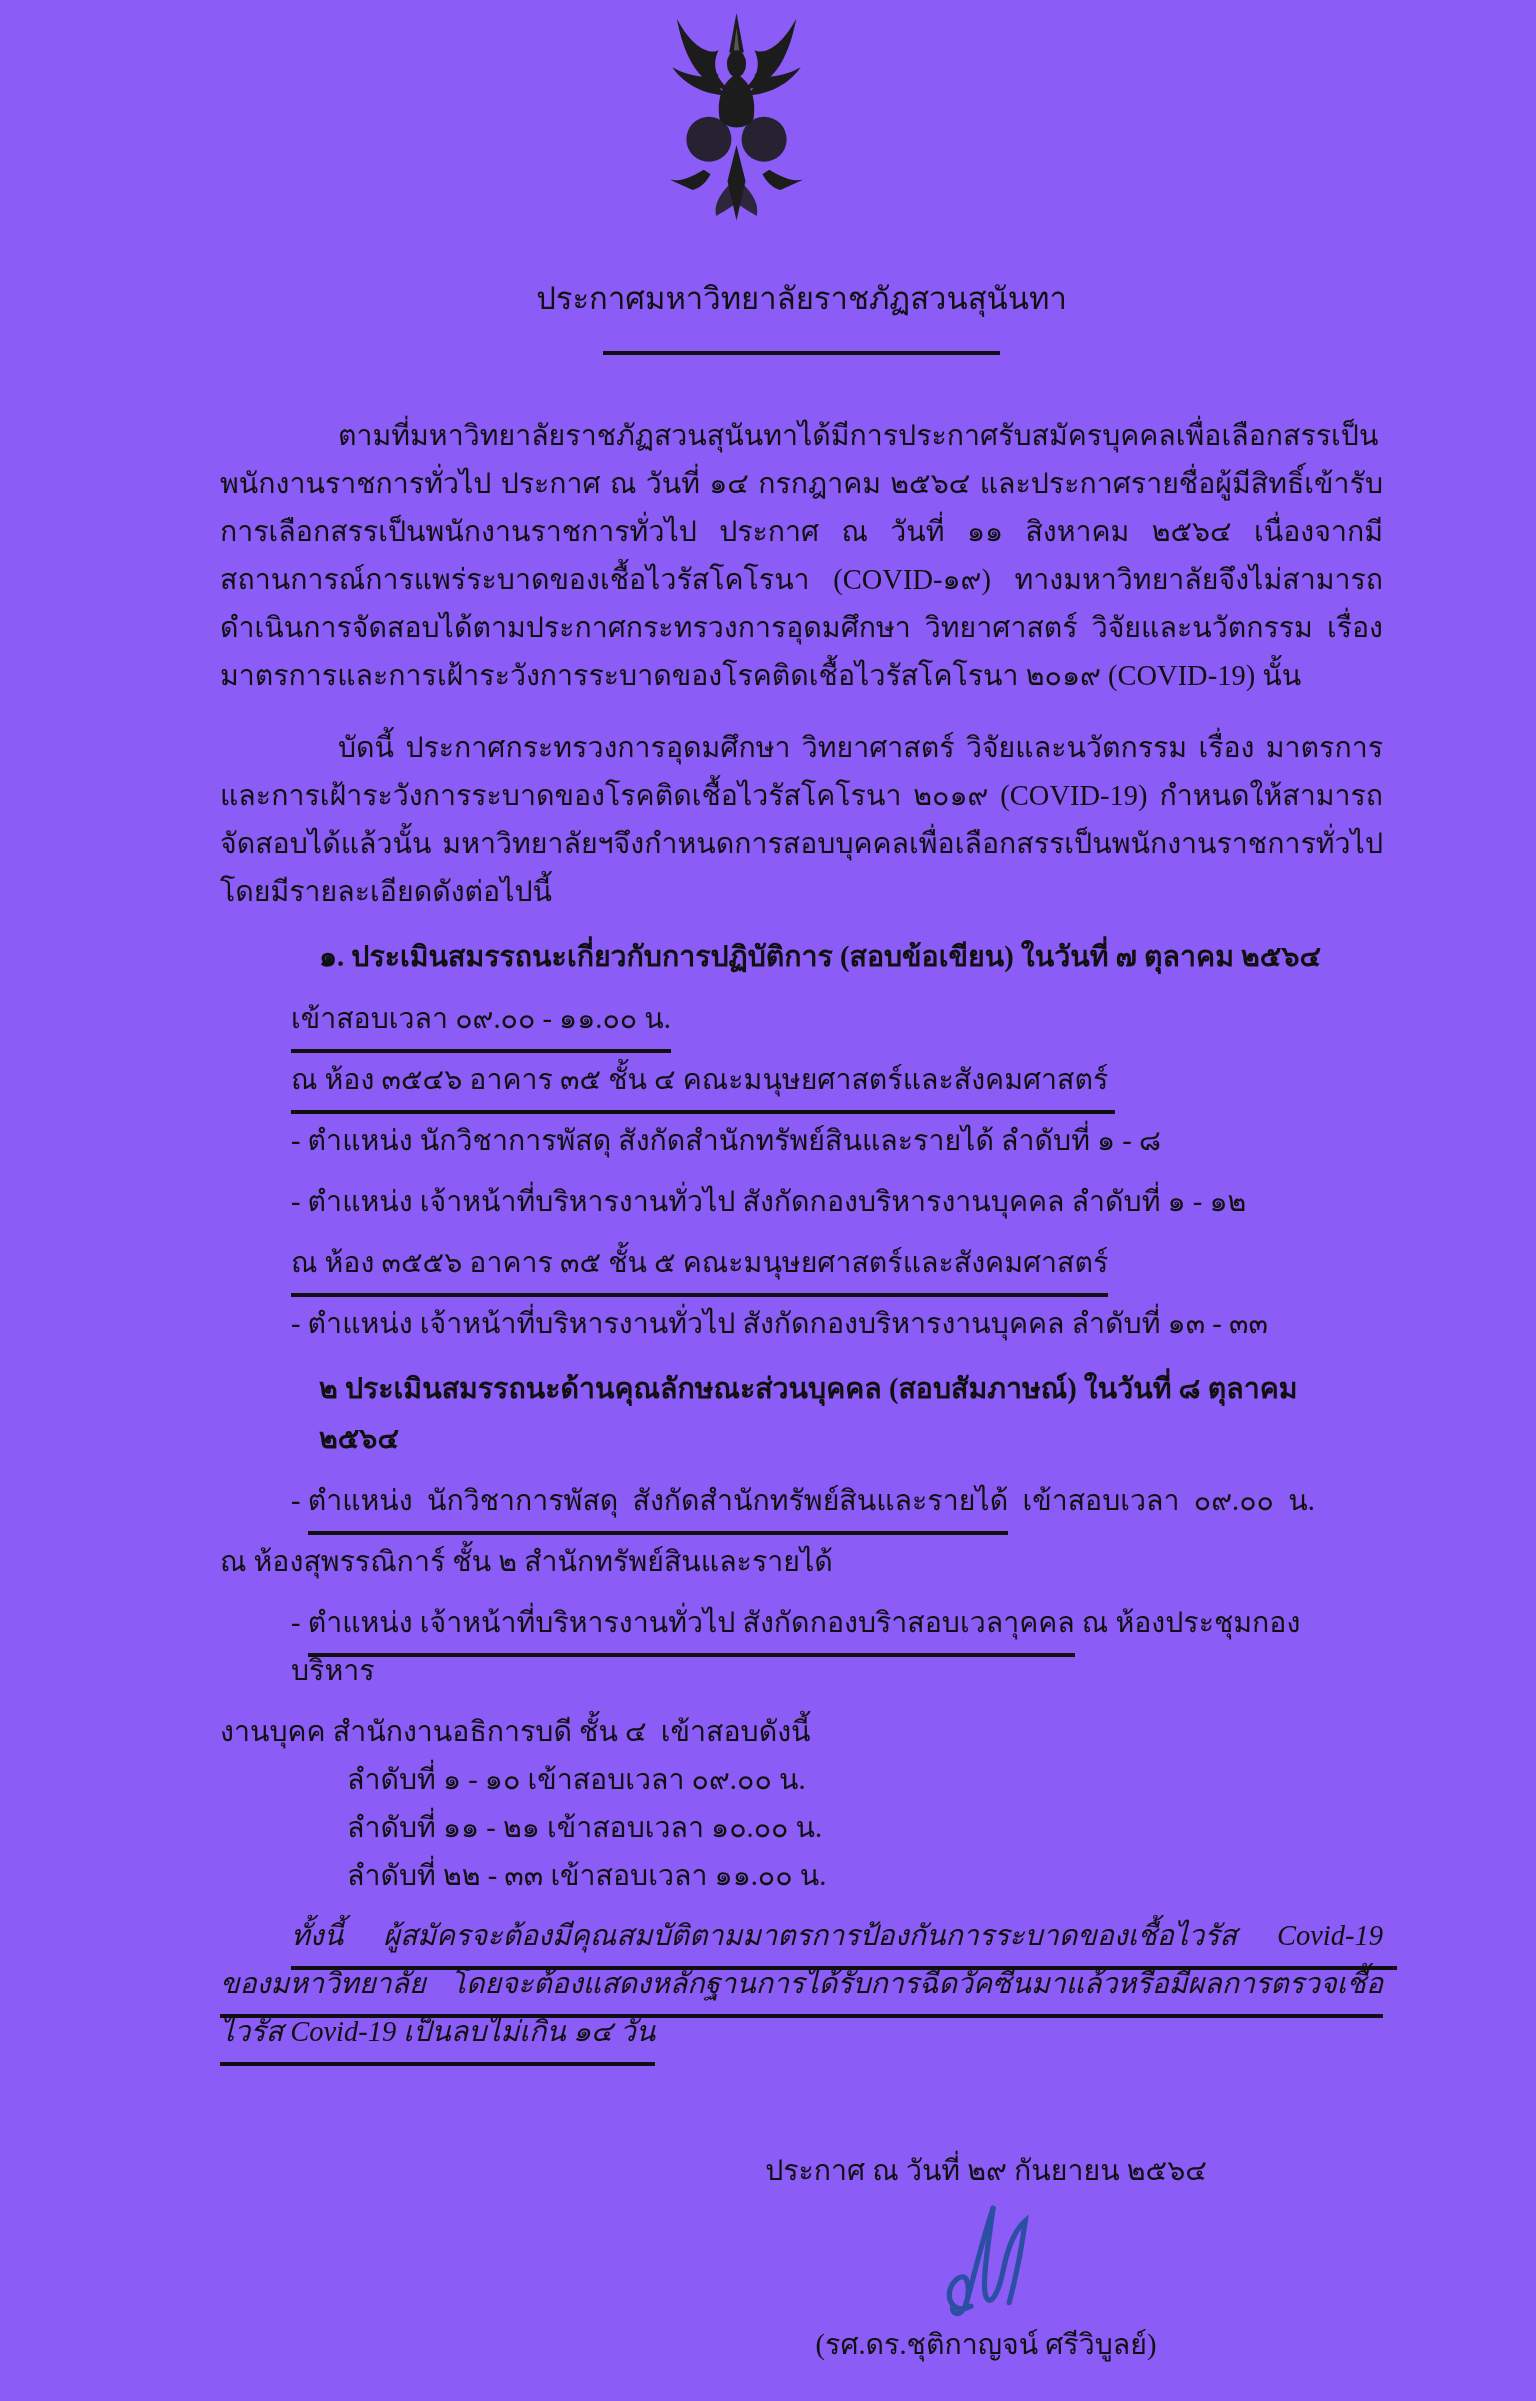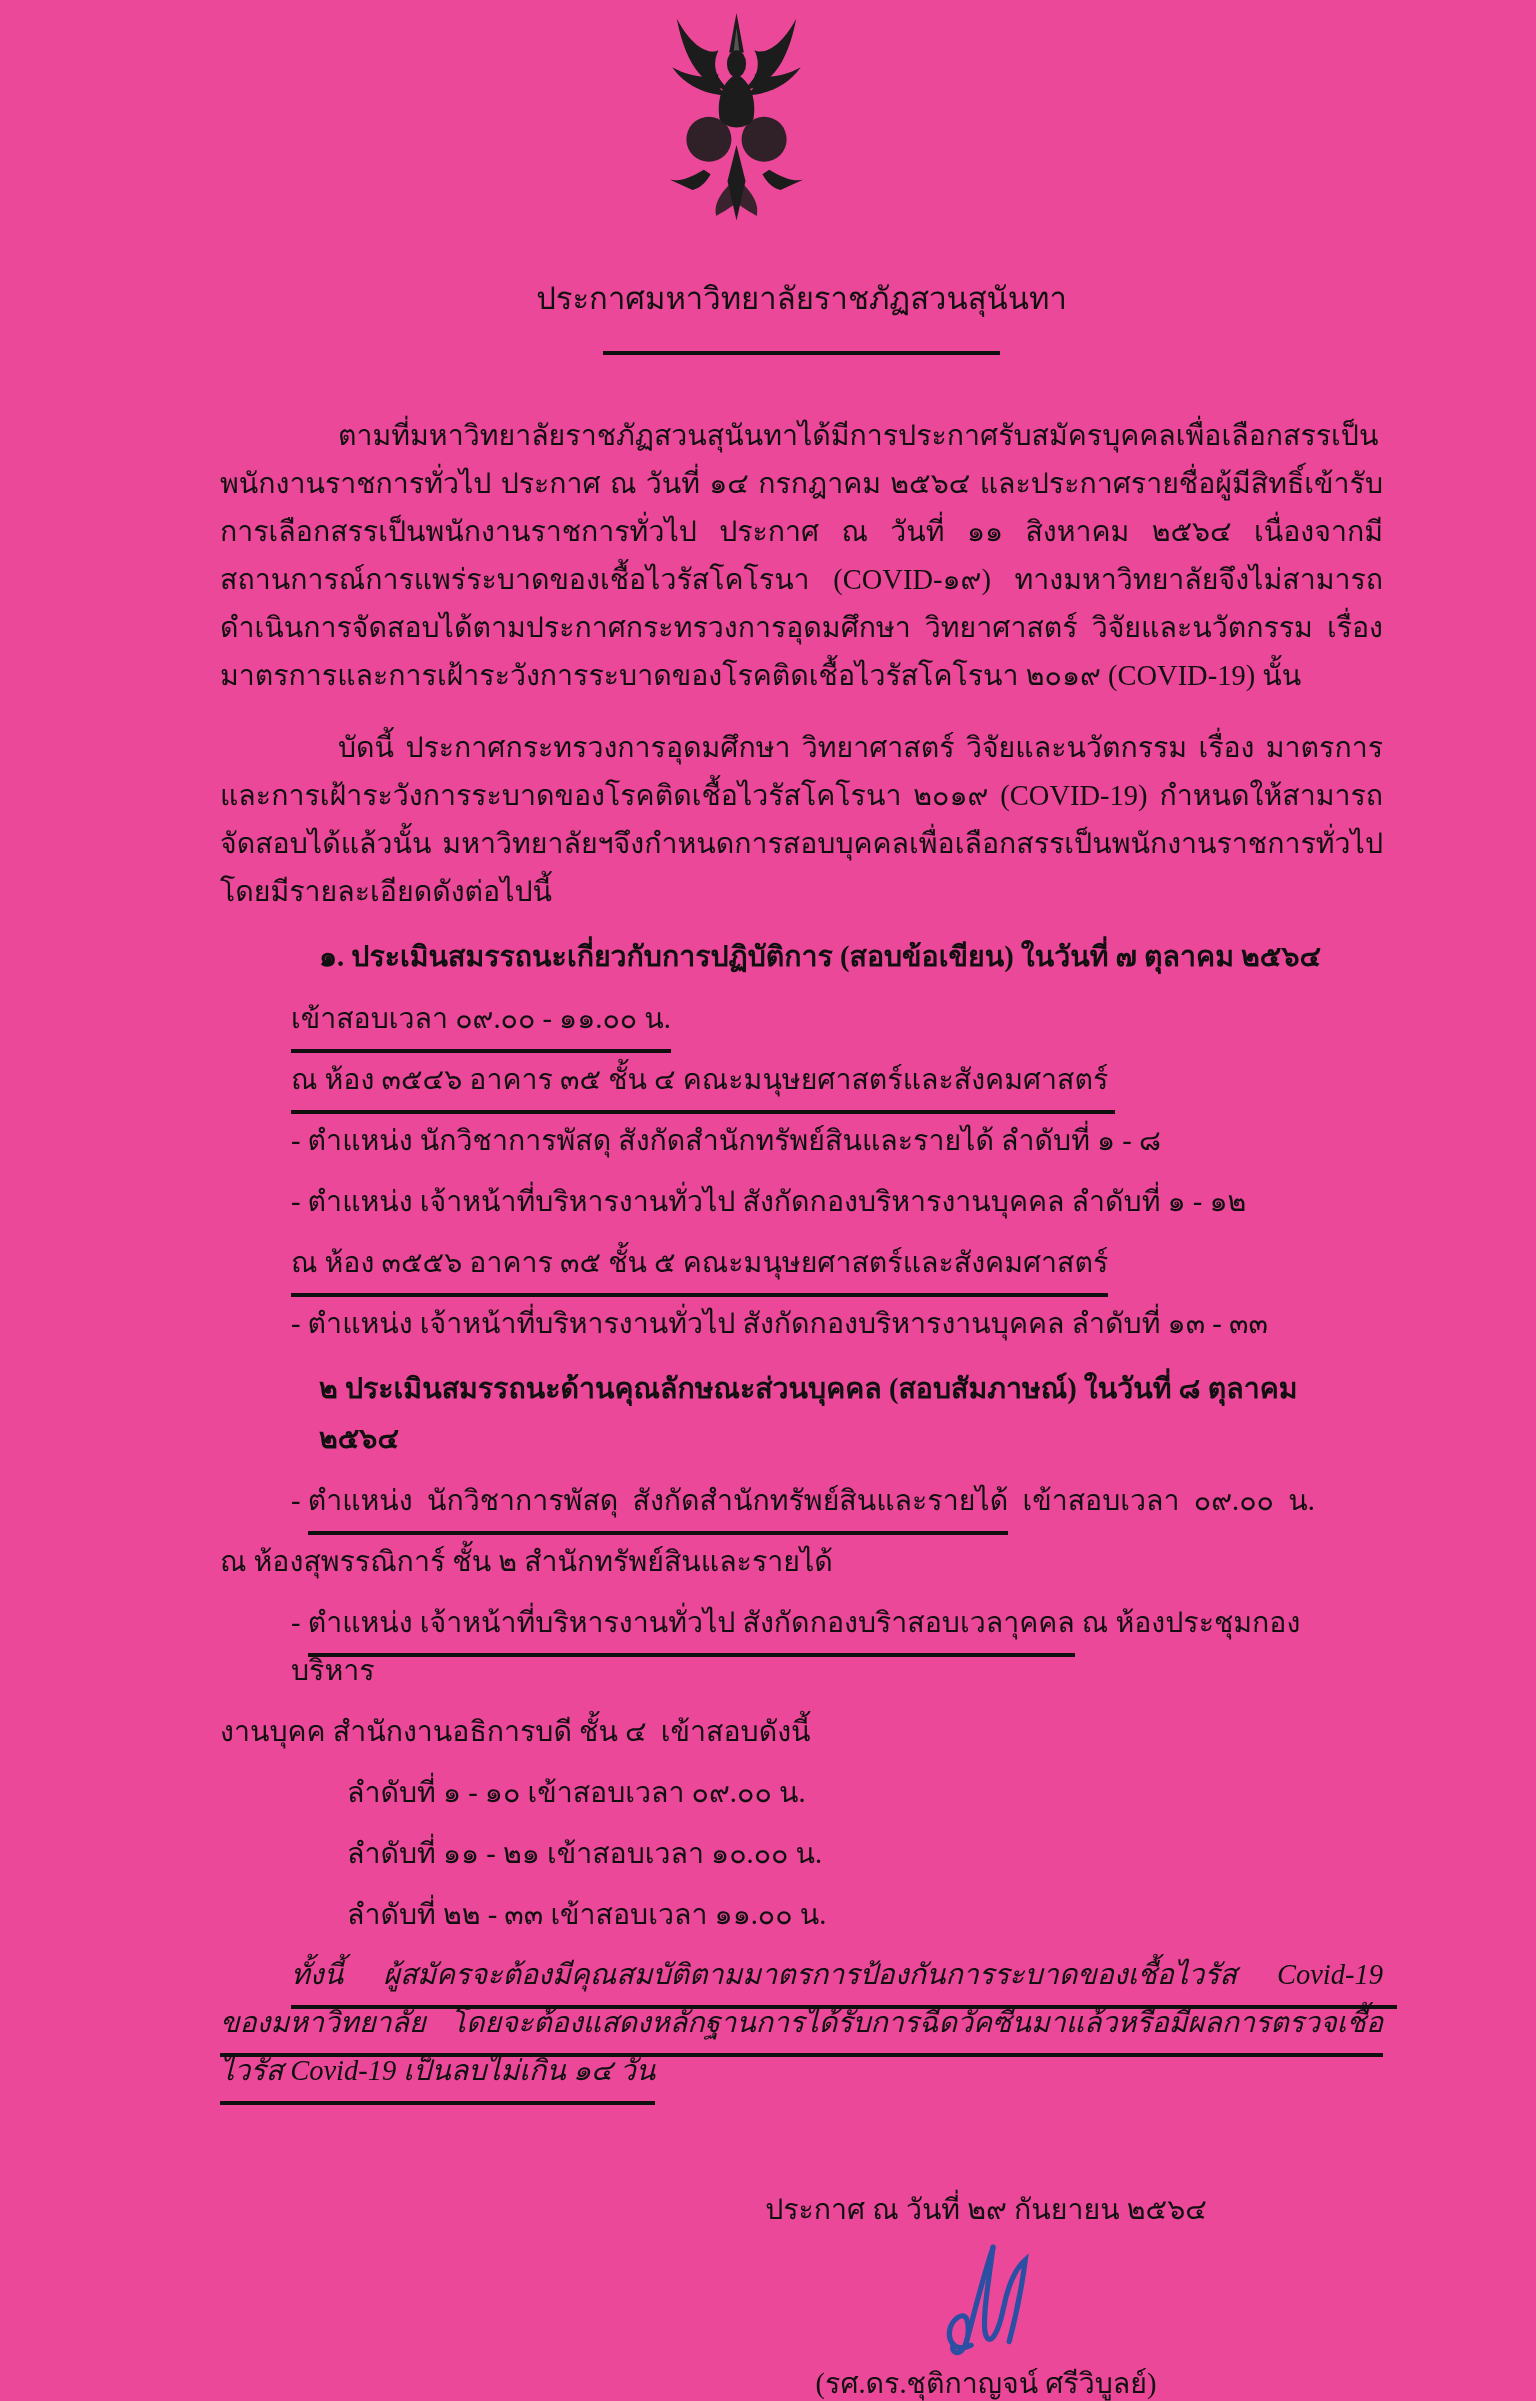--- a/index.html
+++ b/index.html
@@ -1,40 +1,40 @@
 <!DOCTYPE html>
 <html style="font-size:10px"><head>
 <meta charset="utf-8">
 <style>
   html,body{margin:0;padding:0;background:#e8e8e8;}
   .page{
     position:relative;
     width:1537px;
     height:2401px;
     margin:0 auto;
-    background:#ec4899;
+    background:#8b5cf6;
     color:#101010;
     font-family:"Liberation Serif","DejaVu Serif",serif;
     font-size:28.5px;
     line-height:48px;
     overflow:hidden;
   }
   .content{padding:0 154px 0 220px;}
   .emblem{width:169px;height:239px;margin:3.7px auto 0;transform:translateX(-32px);}
   .emblem svg{width:100%;height:100%;display:block;}
   .title-line{text-align:center;line-height:50px;font-size:31px;margin-top:0;}
   .title-line.first{margin-top:31px;}
   .head-rule{width:397px;height:4.3px;background:#101010;margin:27px auto 0;}
   .blk{white-space:pre-wrap;}
   .para-first{margin-top:57px;text-align:justify;text-indent:118px;}
   .para{margin-top:24px;text-align:justify;text-indent:118px;}
   .heading{margin-top:16px;margin-left:99px;font-weight:bold;line-height:50px;}
   .sub{margin-top:13px;margin-left:71px;}
   .flush{margin-top:13px;margin-left:0;}
-  .deep{margin-top:13px;margin-left:127px;}
+  .deep{margin-left:127px;}
   .para-note{margin-top:12.4px;text-align:justify;text-indent:71px;font-style:italic;}
   .u{border-bottom:4.3px solid #101010;padding-bottom:15px;}
   .footer-right{
     width:508px;
     margin-left:auto;
     margin-right:143px;
     margin-top:91px;
     text-align:center;
   }
   .date-line{text-align:center;}

